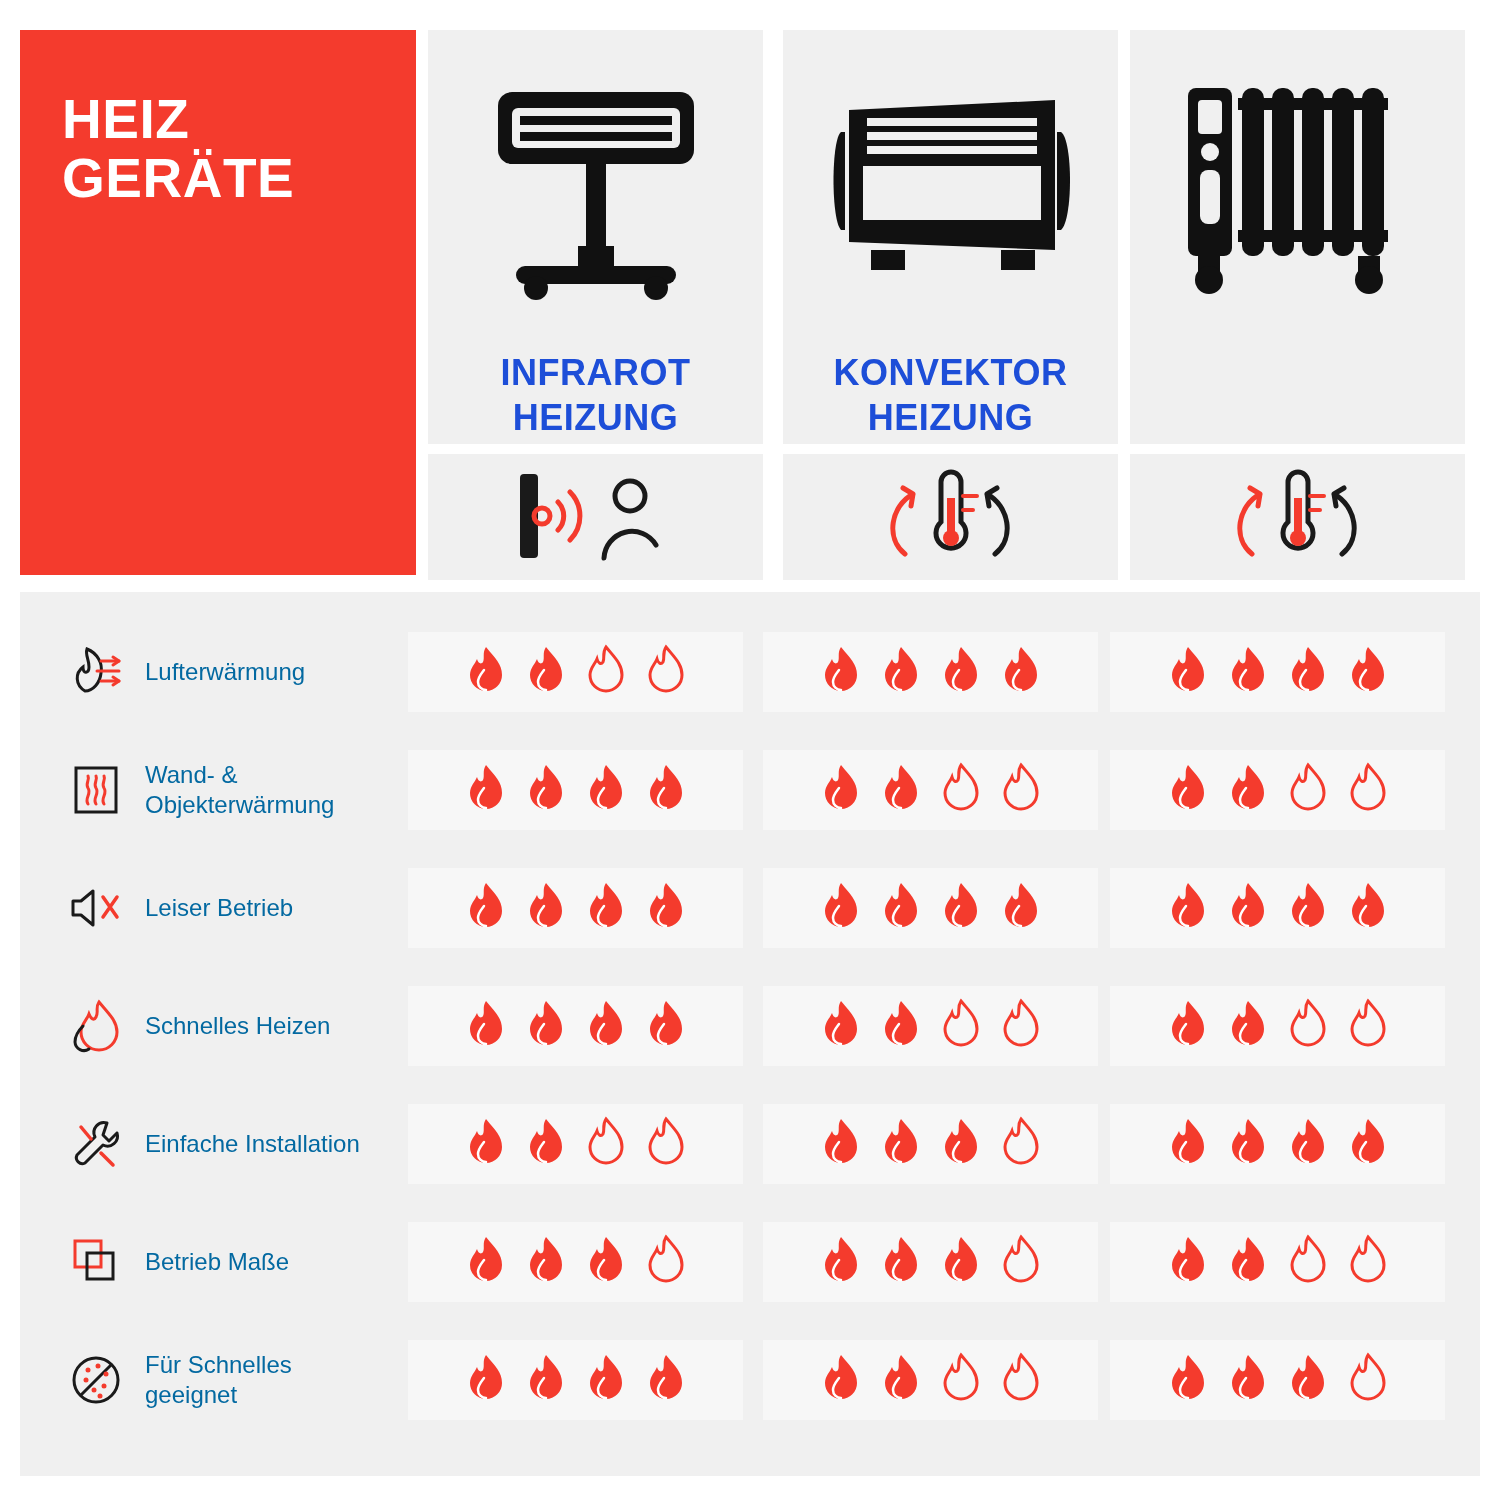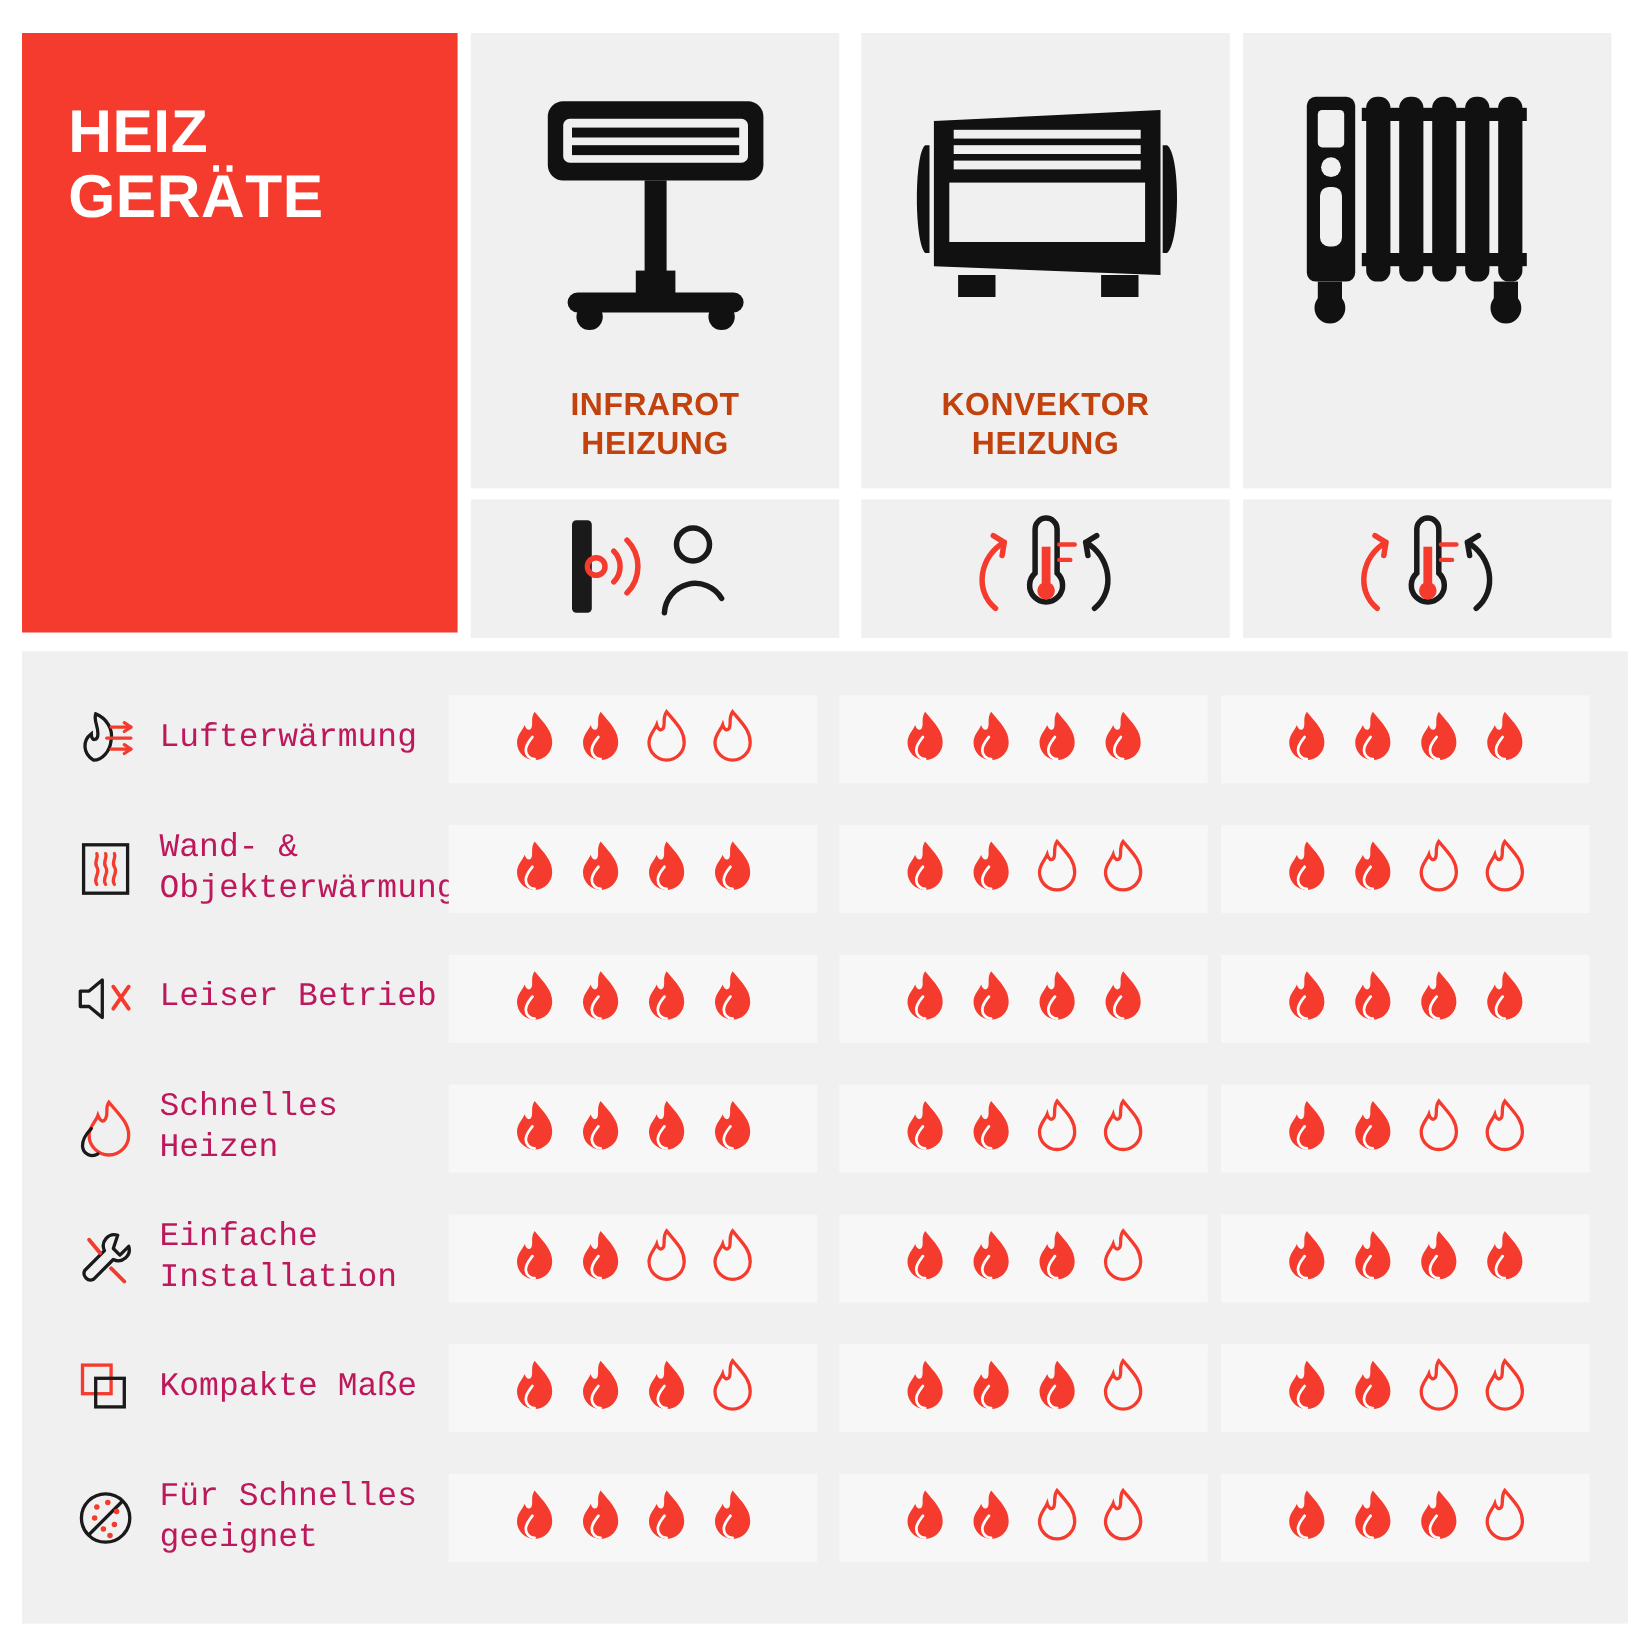--- a/index.html
+++ b/index.html
@@ -72,23 +72,23 @@
     display: flex;
     align-items: center;
     justify-content: center;
   }
   .col-head .device-label {
     position: absolute;
     left: 0;
     top: 320px;
     width: 100%;
     text-align: center;
-    font-size: 29px;
+    font-size: 36px;
     font-weight: bold;
-    color: #c2410c;
+    color: #1d4ed8;
     line-height: 1.25;
     letter-spacing: 0.5px;
     white-space: pre-line;
   }
 
   .col-sub {
     position: absolute;
     top: 424px;
     width: 335px;
     height: 126px;
@@ -130,25 +130,24 @@
   }
   .row-label .feat-icon {
     width: 62px;
     min-width: 62px;
     height: 62px;
     display: flex;
     align-items: center;
     justify-content: center;
   }
   .row-label .feat-text {
-    font-size: 30px;
-    color: #be185d;
+    font-size: 24px;
+    color: #0369a1;
     line-height: 1.25;
     white-space: pre-line;
-    font-family: Liberation Mono, monospace;
   }
 
   .cell {
     position: absolute;
     top: 16px;
     width: 335px;
     height: 80px;
     background: #f7f7f7;
     display: flex;
     align-items: center;
@@ -599,21 +598,21 @@
     </div>
 
     <div class="row" style="top:614px;">
       <div class="row-label">
         <span class="feat-icon">
           <svg width="54" height="54" viewBox="0 0 54 54" aria-hidden="true">
             <rect x="6" y="6" width="26" height="26" fill="none" stroke="#f43b2d" stroke-width="3"></rect>
             <rect x="18" y="18" width="26" height="26" fill="none" stroke="#1a1a1a" stroke-width="3"></rect>
           </svg>
         </span>
-        <span class="feat-text">Kompakte Maße</span>
+        <span class="feat-text">Betrieb Maße</span>
       </div>
       <div class="cell c1">
         <svg class="flame" viewBox="0 0 46 56">
             <path d="M23 3 c9 11 16 17 16 28 a16 16 0 0 1 -32 0 c0 -7 5 -11 7 -16 c1 4 4 6 6 3 c2 -4 -1 -9 3 -15 Z" fill="#f43b2d"></path>
             <path d="M21 26 c-3 4 -6 7 -6 12 a8 8 0 0 0 8 8" fill="none" stroke="#ffffff" stroke-width="2.5" stroke-linecap="round"></path>
           </svg>
         <svg class="flame" viewBox="0 0 46 56">
             <path d="M23 3 c9 11 16 17 16 28 a16 16 0 0 1 -32 0 c0 -7 5 -11 7 -16 c1 4 4 6 6 3 c2 -4 -1 -9 3 -15 Z" fill="#f43b2d"></path>
             <path d="M21 26 c-3 4 -6 7 -6 12 a8 8 0 0 0 8 8" fill="none" stroke="#ffffff" stroke-width="2.5" stroke-linecap="round"></path>
           </svg>

